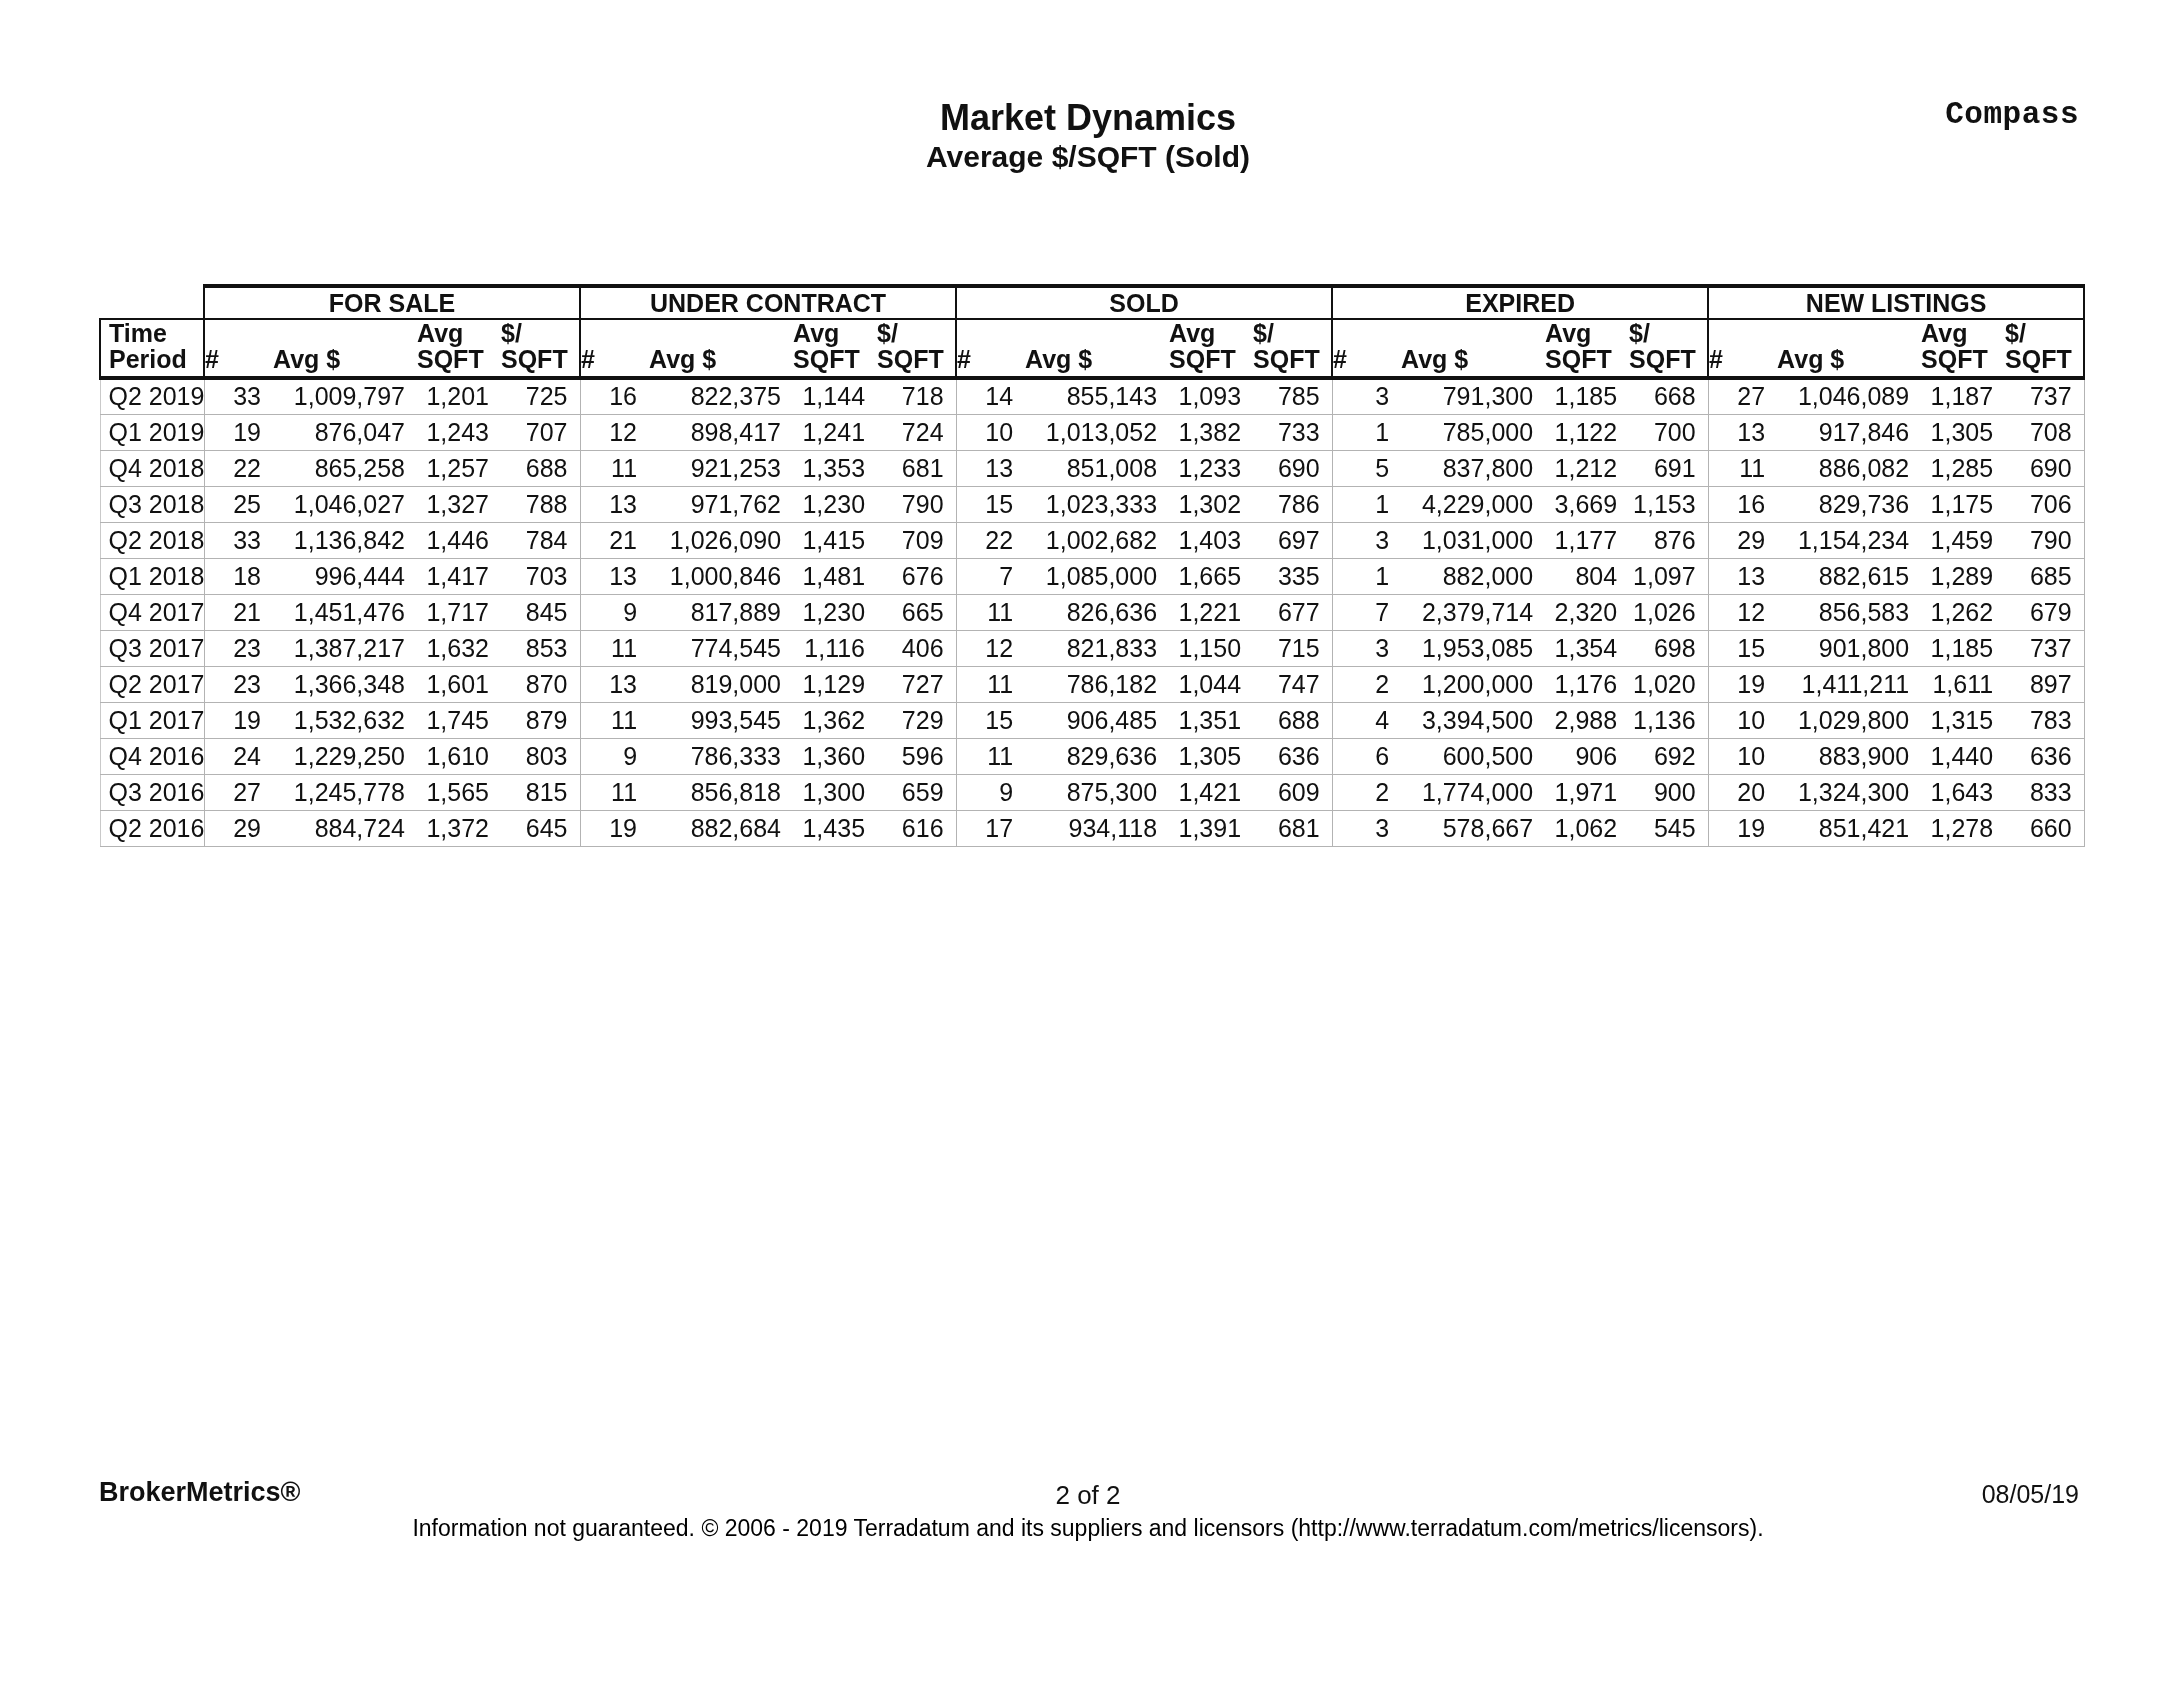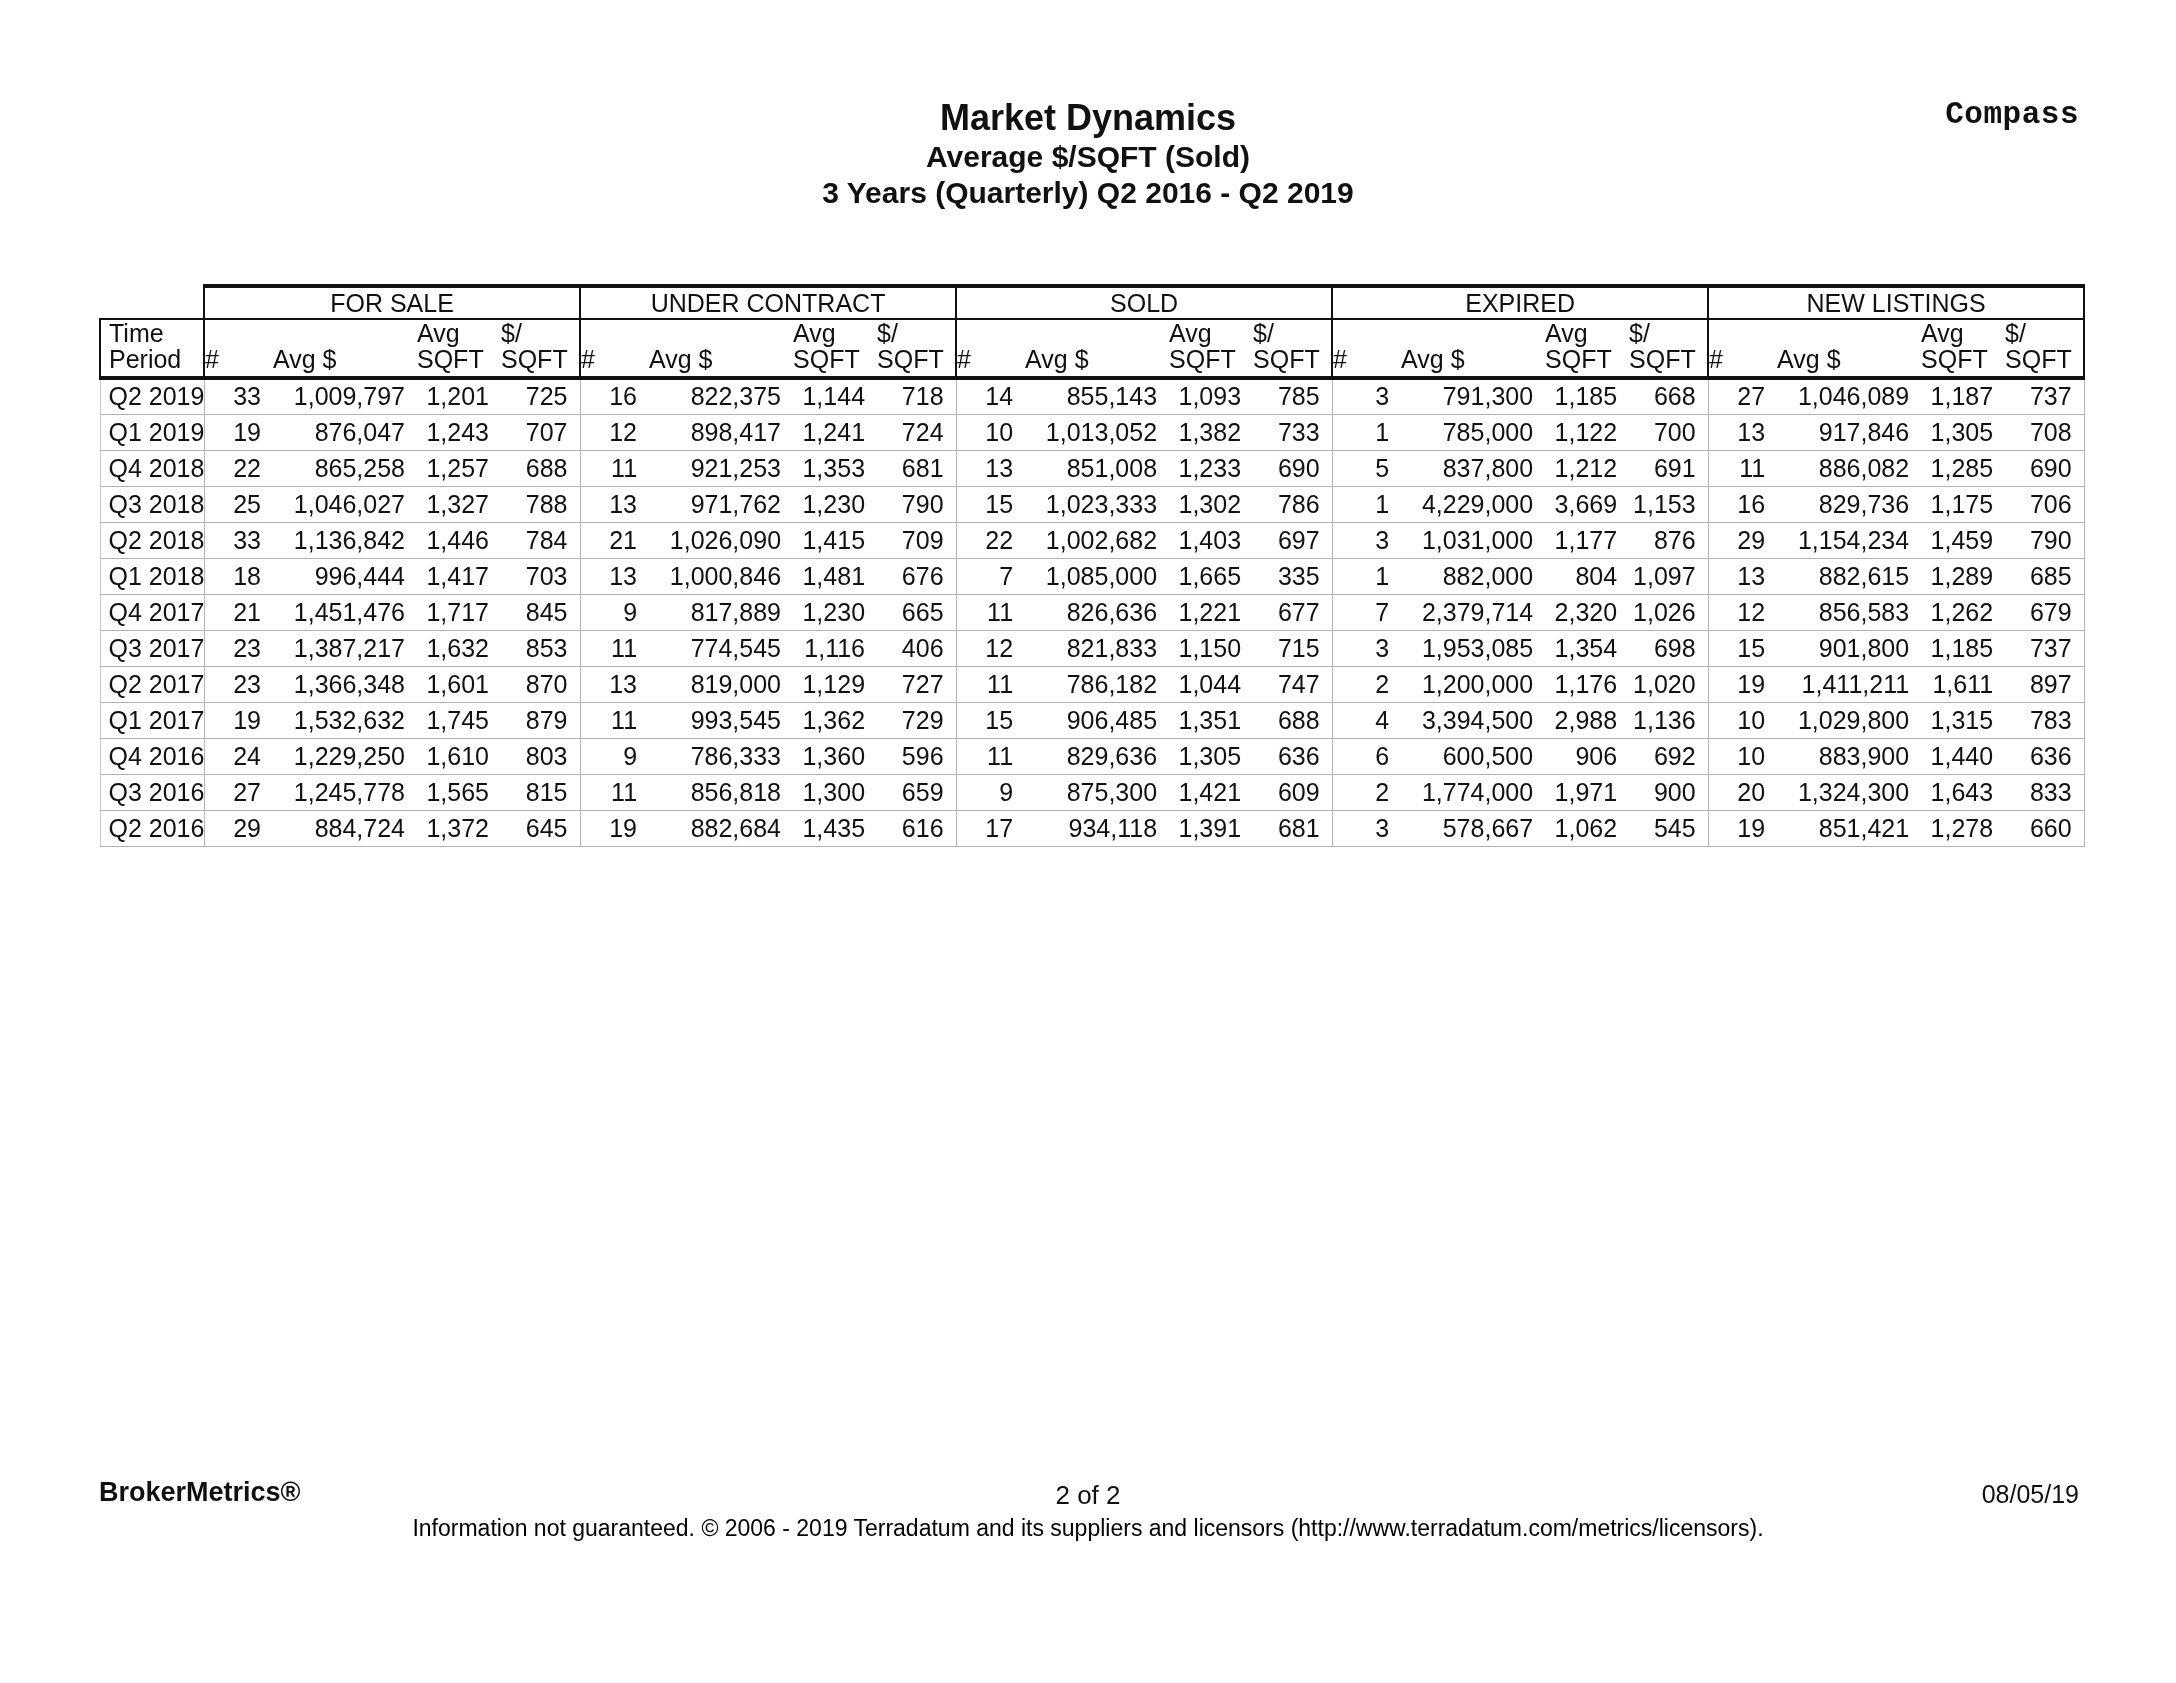--- a/index.html
+++ b/index.html
@@ -22,21 +22,21 @@
   .titles h2 { font-size: 30px; font-weight: bold; line-height: 36px; }
 
   
   table.md {
     position: absolute; top: 284px; left: 99px;
     width: 1985px;
     border-collapse: collapse;
     font-size: 25px;
     table-layout: fixed;
   }
-  table.md th { font-weight: normal; }
+  table.md th { font-weight: bold; }
   
   tr.grp-row th {
     height: 33px;
     text-align: center;
     vertical-align: middle;
     border-top: 4px solid #111;
     border-bottom: 2px solid #111;
     border-left: 2px solid #111;
   }
   tr.grp-row th.corner { border: none; background: #fff; }
@@ -90,21 +90,20 @@
 </head>
 <body>
 
 <div class="page">
 
   <div class="brand">Compass</div>
 
   <div class="titles">
     <h1>Market Dynamics</h1>
     <h2>Average $/SQFT (Sold)</h2>
-    <h2>3 Years (Quarterly) Q2 2016 - Q2 2019</h2>
   </div>
 
   <table class="md">
     <colgroup id="table-cols">
         <col style="width: 104px;">
         <col style="width: 69px;">
         <col style="width: 144px;">
         <col style="width: 84px;">
         <col style="width: 79px;">
         <col style="width: 69px;">

